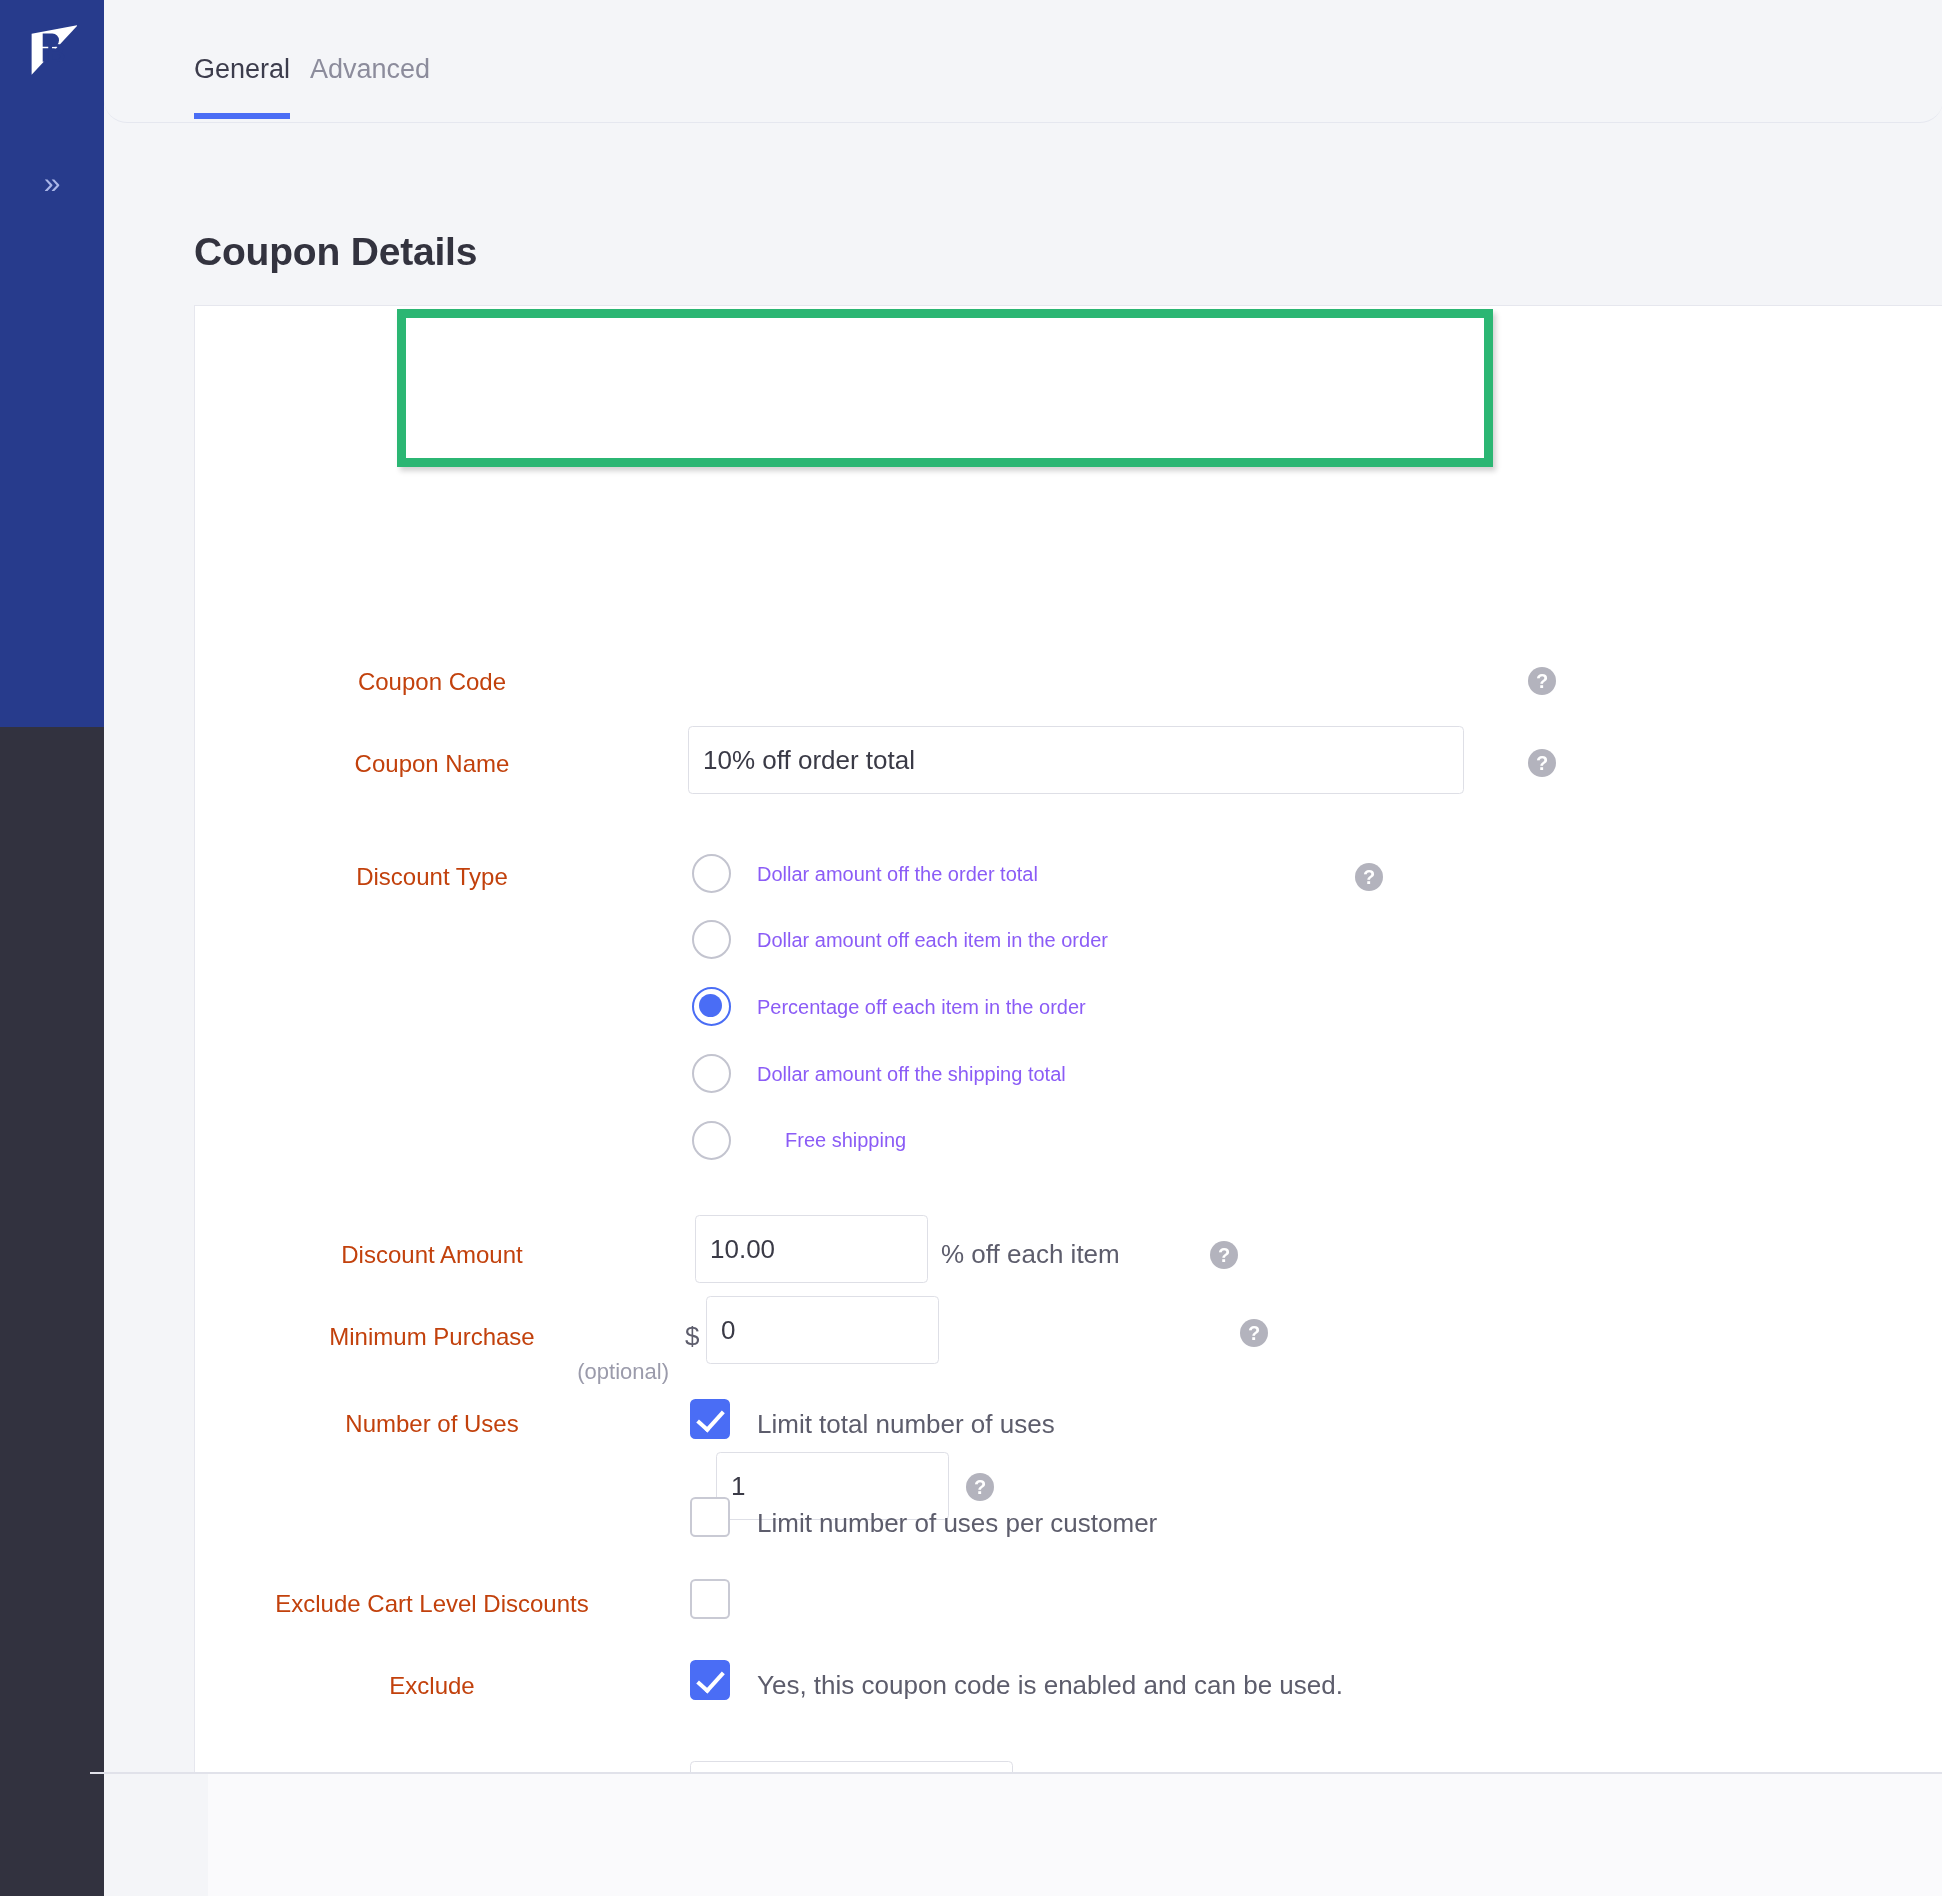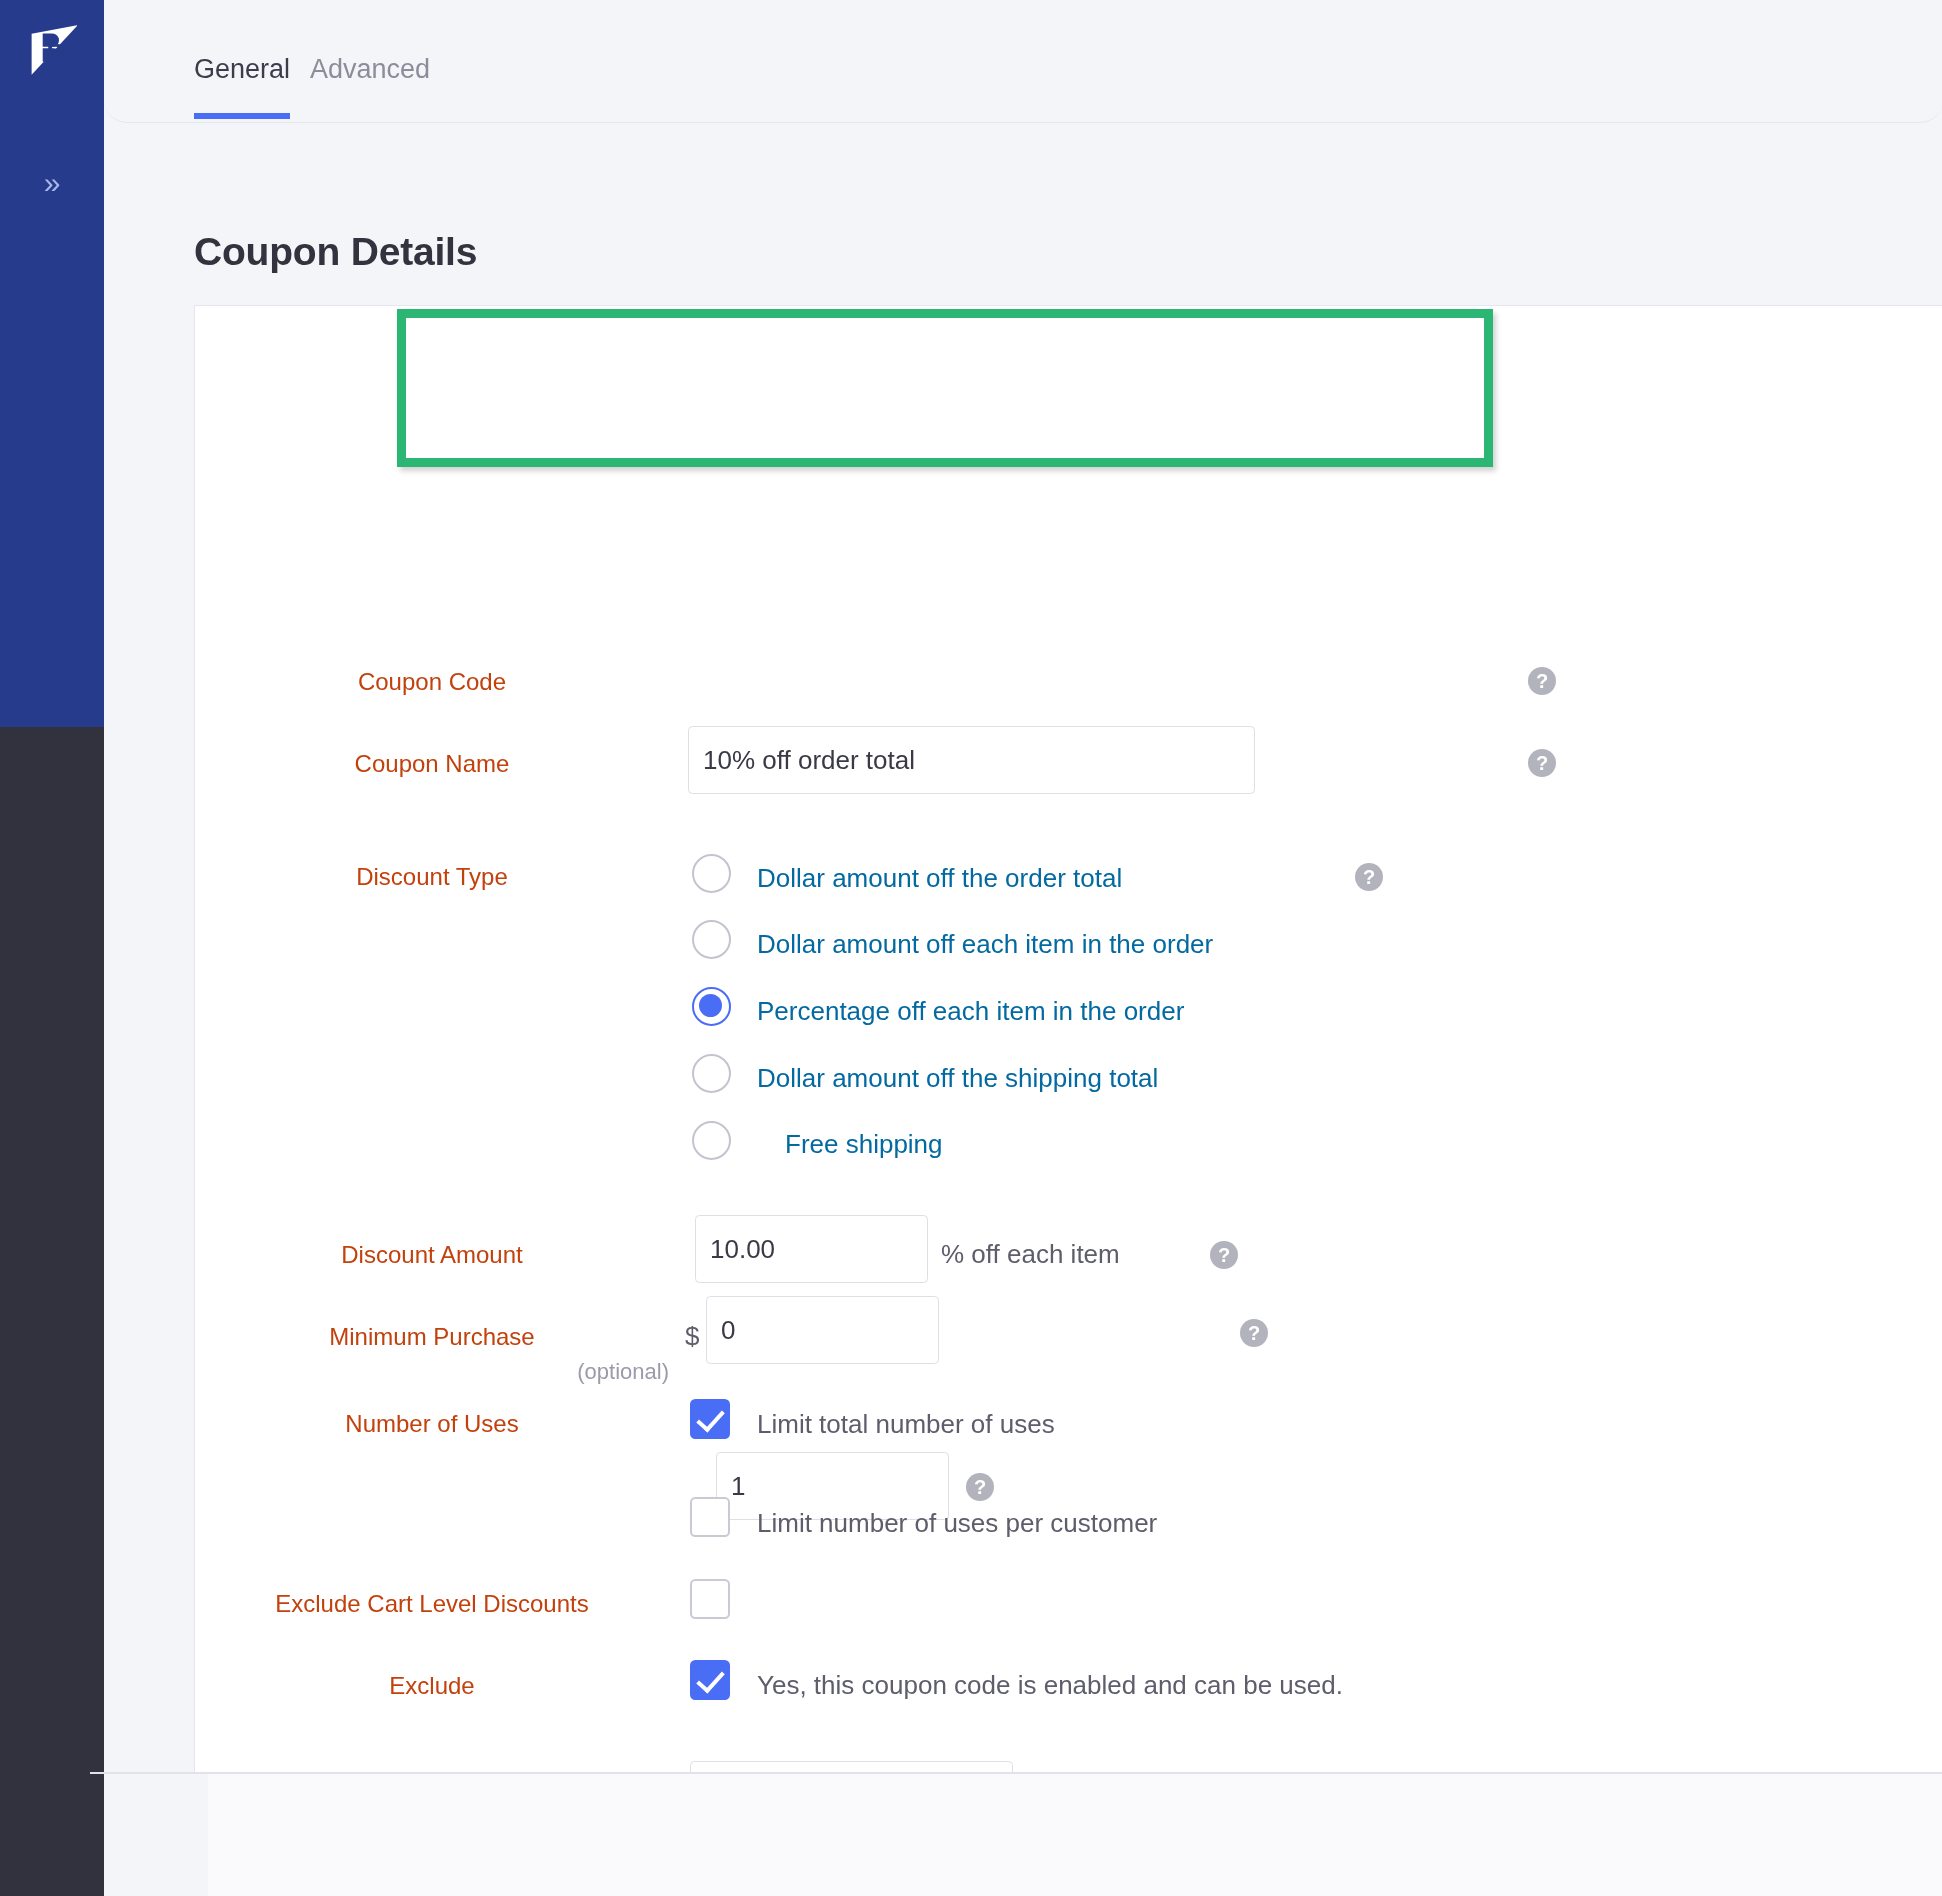--- a/index.html
+++ b/index.html
@@ -132,21 +132,21 @@
     border-radius: 50%; border: 2.6px solid #c3c4cf; background: #fff;
     cursor: pointer;
   }
   .radio.checked { border-color: #4a6df5; }
   .radio.checked::after {
     content: ""; position: absolute;
     left: 5.3px; top: 5.3px; width: 23px; height: 23px;
     border-radius: 50%; background: #4a6df5;
   }
   .radio-label {
-    position: absolute; font-size: 26px; color: #0369a1; white-space: nowrap;
+    position: absolute; font-size: 20px; color: #8b5cf6; white-space: nowrap;
     cursor: pointer;
   }
 
   
   .checkbox {
     position: absolute; width: 40px; height: 40px;
     border: 2.6px solid #c9cad4; border-radius: 5.3px; background: #fff;
     cursor: pointer;
   }
   .checkbox.checked {
@@ -217,21 +217,21 @@
     </div>
 
     <div id="page-title">Coupon Details</div>
 
     <div id="card">
 
       <div class="label" style="left:0; top:362px; width:474px;">Coupon Code</div>
       <div class="helpicon" style="left:1333px; top:361px;">?</div>
 
       <div class="label" style="left:0; top:444px; width:474px;">Coupon Name</div>
-      <div class="txtinput" style="left:493px; top:420px; width:567px; height:68px;">
+      <div class="txtinput" style="left:493px; top:420px; width:776px; height:68px;">
         <span>10% off order total</span>
       </div>
       <div class="helpicon" style="left:1333px; top:443px;">?</div>
 
       <div class="label" style="left:0; top:557px; width:474px;">Discount Type</div>
 
       <div class="radio" style="left:497px; top:548px;"></div>
       <div class="radio-label" style="left:562px; top:557px;">Dollar amount off the order total</div>
       <div class="helpicon" style="left:1160px; top:557px;">?</div>
 

